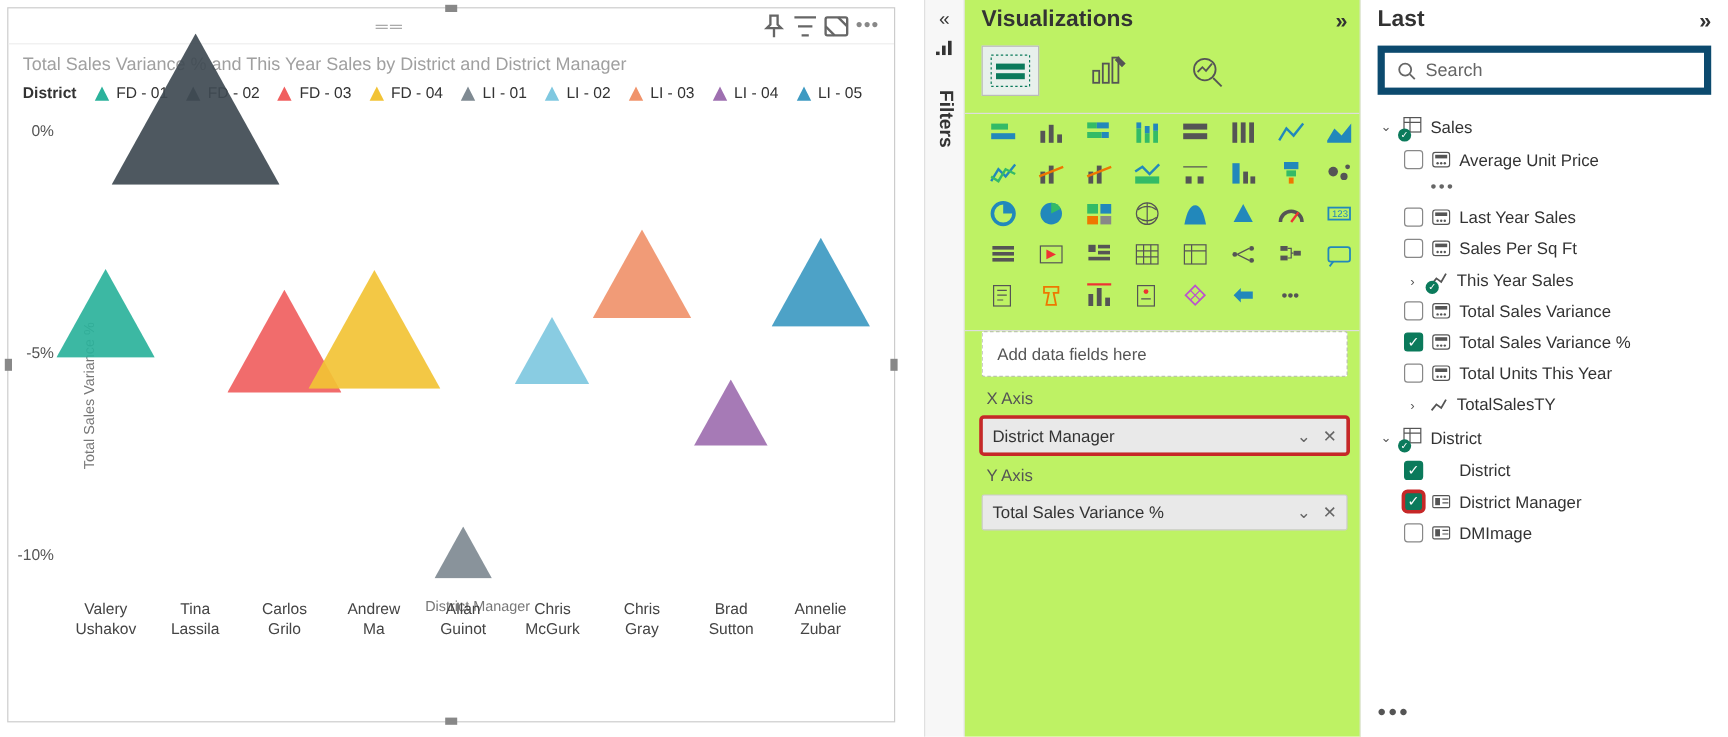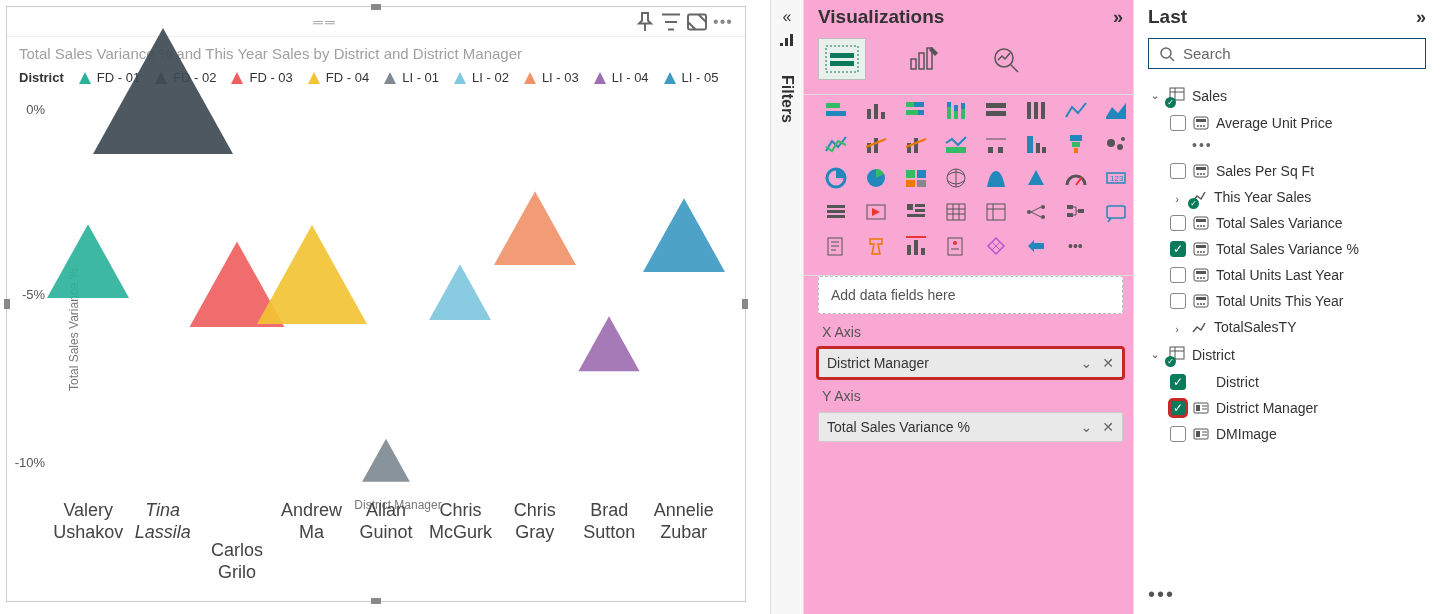--- a/index.html
+++ b/index.html
@@ -15,38 +15,38 @@
   .chart-title { font-size: 15px; color: #a0a0a0; padding: 8px 12px 4px 12px; }
   .legend-row { display:flex; flex-wrap:wrap; align-items:center; gap:4px 14px; padding: 4px 12px 6px 12px; font-size:13px; }
   .legend-label { font-weight:600; }
   .legend-item { display:flex; align-items:center; gap:5px; }
   .legend-item svg { width:14px; height:14px; }
   
   .plot-wrap { position: relative; margin-left: 44px; }
   .ylab { position:absolute; left:16px; top: 300px; transform: rotate(-90deg); transform-origin: left top; color:#777; font-size:12px; white-space:nowrap;}
   .xlab { text-align:center; color:#777; font-size:12px; margin-top:2px; }
   .ytick { position:absolute; right: 100%; padding-right:6px; font-size:13px; color:#555; transform: translateY(-50%); }
-  .xtick { position:absolute; top:100%; text-align:center; font-size:18px; color:#444; line-height:1.2; padding-top:4px; transform:translateX(-50%); width:80px;}
+  .xtick { position:absolute; top:100%; text-align:center; font-size:13px; color:#444; line-height:1.2; padding-top:4px; transform:translateX(-50%); width:80px;}
   .plot { position:relative; width: 670px; height: 405px; border-left: none; }
   .marker { position:absolute; transform:translate(-50%,-100%); }
   
   .sel-handle { position:absolute; width:6px; height:10px; background:#888; }
   .sel-handle.left { left:-3px; top:50%; transform:translateY(-50%);}
   .sel-handle.right { right:-3px; top:50%; transform:translateY(-50%);}
   .sel-handle.top { top:-3px; left:50%; transform:translateX(-50%); width:10px; height:6px;}
   .sel-handle.bottom { bottom:-3px; left:50%; transform:translateX(-50%); width:10px; height:6px;}
 
   
   .filters-strip { width:34px; border-left:1px solid #e0e0e0; border-right:1px solid #e0e0e0; background:#f7f7f7; display:flex; flex-direction:column; align-items:center; padding-top:8px; }
   .filters-strip .exp { font-size:16px; color:#333; cursor:pointer;}
   .filters-strip .vlabel { writing-mode: vertical-rl; font-weight:600; font-size:16px; margin-top:26px; }
   .filters-strip .bars { margin-top:6px; font-size:14px; color:#333;}
 
   
-  .viz-pane { width: 330px; border-right:1px solid #e0e0e0; background:#f9a8d4; padding: 6px 10px 0 14px; overflow:hidden;}
+  .viz-pane { width: 330px; border-right:1px solid #e0e0e0; background:#bef264; padding: 6px 10px 0 14px; overflow:hidden;}
   .pane-hdr { display:flex; justify-content:space-between; align-items:center; }
   .pane-hdr h2 { font-size:19px; font-weight:700; }
   .pane-hdr .coll { font-size:18px; cursor:pointer; font-weight:600;}
   .build-label { font-weight:600; font-size:14px; margin-top:8px; text-decoration: underline; text-decoration-color:#ccc; text-underline-offset:6px;}
   .tab-icons { display:flex; gap:34px; margin: 10px 0 14px 0; }
   .tab-icons .ti { width:48px; height:42px; display:flex; align-items:center; justify-content:center; border:1px solid transparent; cursor:pointer;}
   .tab-icons .ti.active { background:#e8f0ec; border-color:#bbb;}
   
   .gal { display:grid; grid-template-columns: repeat(8, 36px); gap:4px 4px; margin-bottom:14px;}
   .gal .g { width:36px; height:30px; display:flex; align-items:center; justify-content:center; cursor:pointer;text-decoration:underline; }
@@ -54,21 +54,21 @@
   
   .divider { border-top:1px solid #ddd; margin: 4px -10px 0 -14px;}
   .well-label { font-size:14px; color:#555; padding:10px 4px 8px 4px;}
   .well { border:1px dashed #bbb; background:#fff; padding:10px 12px; font-size:14px; color:#555; border-radius:2px;}
   .pill { background:#e9e9e9; border:1px solid #ccc; padding:6px 8px; font-size:14px; display:flex; justify-content:space-between; align-items:center; border-radius:2px;}
   .pill .acts { display:flex; gap:10px; color:#666;}
   .hl { outline:3px solid #c62828; outline-offset:-1px;}
   
   
   .data-pane { flex:1; padding: 6px 14px 0 14px; background:#fff; position:relative;}
-  .search { display:flex; align-items:center; gap:8px; border:1px solid #0c4a6e; padding:6px 10px; margin-top:10px; font-size:15px; color:#666;}
+  .search { display:flex; align-items:center; gap:8px; border:6px solid #0c4a6e; padding:6px 10px; margin-top:10px; font-size:15px; color:#666;}
   .tree { margin-top:12px; font-size:14px; }
   .tree .row { display:flex; align-items:center; gap:6px; padding:5px 0; cursor:pointer; }
   .tree .row.l1 { padding-left:0;}
   .tree .row.l2 { padding-left:22px;align-items:flex-end;}
   .caret { width:14px; text-align:center; color:#555; font-size:11px;}
   .cb { width:16px; height:16px; border:1px solid #888; border-radius:3px; display:inline-flex; align-items:center; justify-content:center; font-size:12px; color:#fff;}
   .cb.checked { background:#0b7a5b; border-color:#0b7a5b;}
   .tbl-icon, .calc-icon, .col-icon { width:18px; height:16px; display:flex; align-items:center; justify-content:center;}
   .badge-check { position:relative; display:inline-block;}
   .badge-check::after { content:"✓"; position:absolute; bottom:-3px; left:-3px; width:11px; height:11px; background:#0b7a5b; color:#fff; border-radius:50%; font-size:8px; display:flex; align-items:center; justify-content:center;}
@@ -164,22 +164,22 @@
           <span>LI - 05</span>
         </span>
       </div>
     <div class="plot-wrap">
       <div class="ylab">Total Sales Variance %</div>
       <div class="plot" id="plot">
           <span class="ytick" style="top: 18.4091px;">0%</span>
           <span class="ytick" style="top: 202.5px;">-5%</span>
           <span class="ytick" style="top: 371px;">-10%</span>
           <div class="xtick" style="left: 37.2222px;">Valery <br>Ushakov</div>
-          <div class="xtick" style="left: 111.667px; font-style: italic;">Tina <br>Lassila</div>
-          <div class="xtick" style="left: 186.111px; margin-top: 40px;">Carlos <br>Grilo</div>
+          <div class="xtick" style="left: 111.667px;">Tina <br>Lassila</div>
+          <div class="xtick" style="left: 186.111px;">Carlos <br>Grilo</div>
           <div class="xtick" style="left: 260.556px;">Andrew <br>Ma</div>
           <div class="xtick" style="left: 335px;">Allan <br>Guinot</div>
           <div class="xtick" style="left: 409.444px;">Chris <br>McGurk</div>
           <div class="xtick" style="left: 483.889px;">Chris <br>Gray</div>
           <div class="xtick" style="left: 558.333px;">Brad <br>Sutton</div>
           <div class="xtick" style="left: 632.778px;">Annelie <br>Zubar</div>
           <div class="marker" style="left: 37.2222px; top: 209.864px;"><svg width="82" height="73.8" viewBox="0 0 100 90">
               <polygon points="50,0 100,90 0,90" fill="#2BB29B" opacity="0.92"></polygon>
             </svg></div>
           <div class="marker" style="left: 111.667px; top: 66.2727px;"><svg width="140" height="126" viewBox="0 0 100 90">
@@ -568,69 +568,69 @@
         <span class="cb "></span>
         <span class="col-icon">
           <svg width="16" height="14" viewBox="0 0 16 14">
             <rect x="1" y="1" width="14" height="12" rx="2" fill="none" stroke="#555"></rect>
             <rect x="3" y="3" width="10" height="3" fill="#555"></rect>
             <circle cx="5" cy="10" r="1" fill="#555"></circle>
             <circle cx="8" cy="10" r="1" fill="#555"></circle>
             <circle cx="11" cy="10" r="1" fill="#555"></circle>
           </svg>
         </span>
-        <span>Sales Per Sq Ft</span>
-      </div>
-      <div class="row l2">
-        <span class="caret">›</span>
-        <span class="col-icon">
-          <span class="badge-check"><svg width="16" height="14" viewBox="0 0 16 14" fill="none" stroke="#555" stroke-width="1.5">
-              <path d="M2 12 L6 7 L10 10 L14 3"></path>
-            </svg></span>
-        </span>
-        <span>This Year Sales</span>
+        <span>Last Year Sales</span>
       </div>
       <div class="row l2">
         <span class="cb "></span>
         <span class="col-icon">
           <svg width="16" height="14" viewBox="0 0 16 14">
             <rect x="1" y="1" width="14" height="12" rx="2" fill="none" stroke="#555"></rect>
             <rect x="3" y="3" width="10" height="3" fill="#555"></rect>
             <circle cx="5" cy="10" r="1" fill="#555"></circle>
             <circle cx="8" cy="10" r="1" fill="#555"></circle>
             <circle cx="11" cy="10" r="1" fill="#555"></circle>
           </svg>
         </span>
-        <span>Total Sales Variance</span>
-      </div>
-      <div class="row l2">
-        <span class="cb checked">✓</span>
+        <span>Sales Per Sq Ft</span>
+      </div>
+      <div class="row l2">
+        <span class="caret">›</span>
+        <span class="col-icon">
+          <span class="badge-check"><svg width="16" height="14" viewBox="0 0 16 14" fill="none" stroke="#555" stroke-width="1.5">
+              <path d="M2 12 L6 7 L10 10 L14 3"></path>
+            </svg></span>
+        </span>
+        <span>This Year Sales</span>
+      </div>
+      <div class="row l2">
+        <span class="cb "></span>
         <span class="col-icon">
           <svg width="16" height="14" viewBox="0 0 16 14">
             <rect x="1" y="1" width="14" height="12" rx="2" fill="none" stroke="#555"></rect>
             <rect x="3" y="3" width="10" height="3" fill="#555"></rect>
             <circle cx="5" cy="10" r="1" fill="#555"></circle>
             <circle cx="8" cy="10" r="1" fill="#555"></circle>
             <circle cx="11" cy="10" r="1" fill="#555"></circle>
           </svg>
         </span>
-        <span>Total Sales Variance %</span>
-      </div>
-      <div class="row l2">
-        <span class="cb "></span>
+        <span>Total Sales Variance</span>
+      </div>
+      <div class="row l2">
+        <span class="cb checked">✓</span>
         <span class="col-icon">
           <svg width="16" height="14" viewBox="0 0 16 14">
             <rect x="1" y="1" width="14" height="12" rx="2" fill="none" stroke="#555"></rect>
             <rect x="3" y="3" width="10" height="3" fill="#555"></rect>
             <circle cx="5" cy="10" r="1" fill="#555"></circle>
             <circle cx="8" cy="10" r="1" fill="#555"></circle>
             <circle cx="11" cy="10" r="1" fill="#555"></circle>
           </svg>
         </span>
-        <span>Total Units Last Year</span>
+        <span>Total Sales Variance %</span>
       </div>
       <div class="row l2">
         <span class="cb "></span>
         <span class="col-icon">
           <svg width="16" height="14" viewBox="0 0 16 14">
             <rect x="1" y="1" width="14" height="12" rx="2" fill="none" stroke="#555"></rect>
             <rect x="3" y="3" width="10" height="3" fill="#555"></rect>
             <circle cx="5" cy="10" r="1" fill="#555"></circle>
             <circle cx="8" cy="10" r="1" fill="#555"></circle>
             <circle cx="11" cy="10" r="1" fill="#555"></circle>

